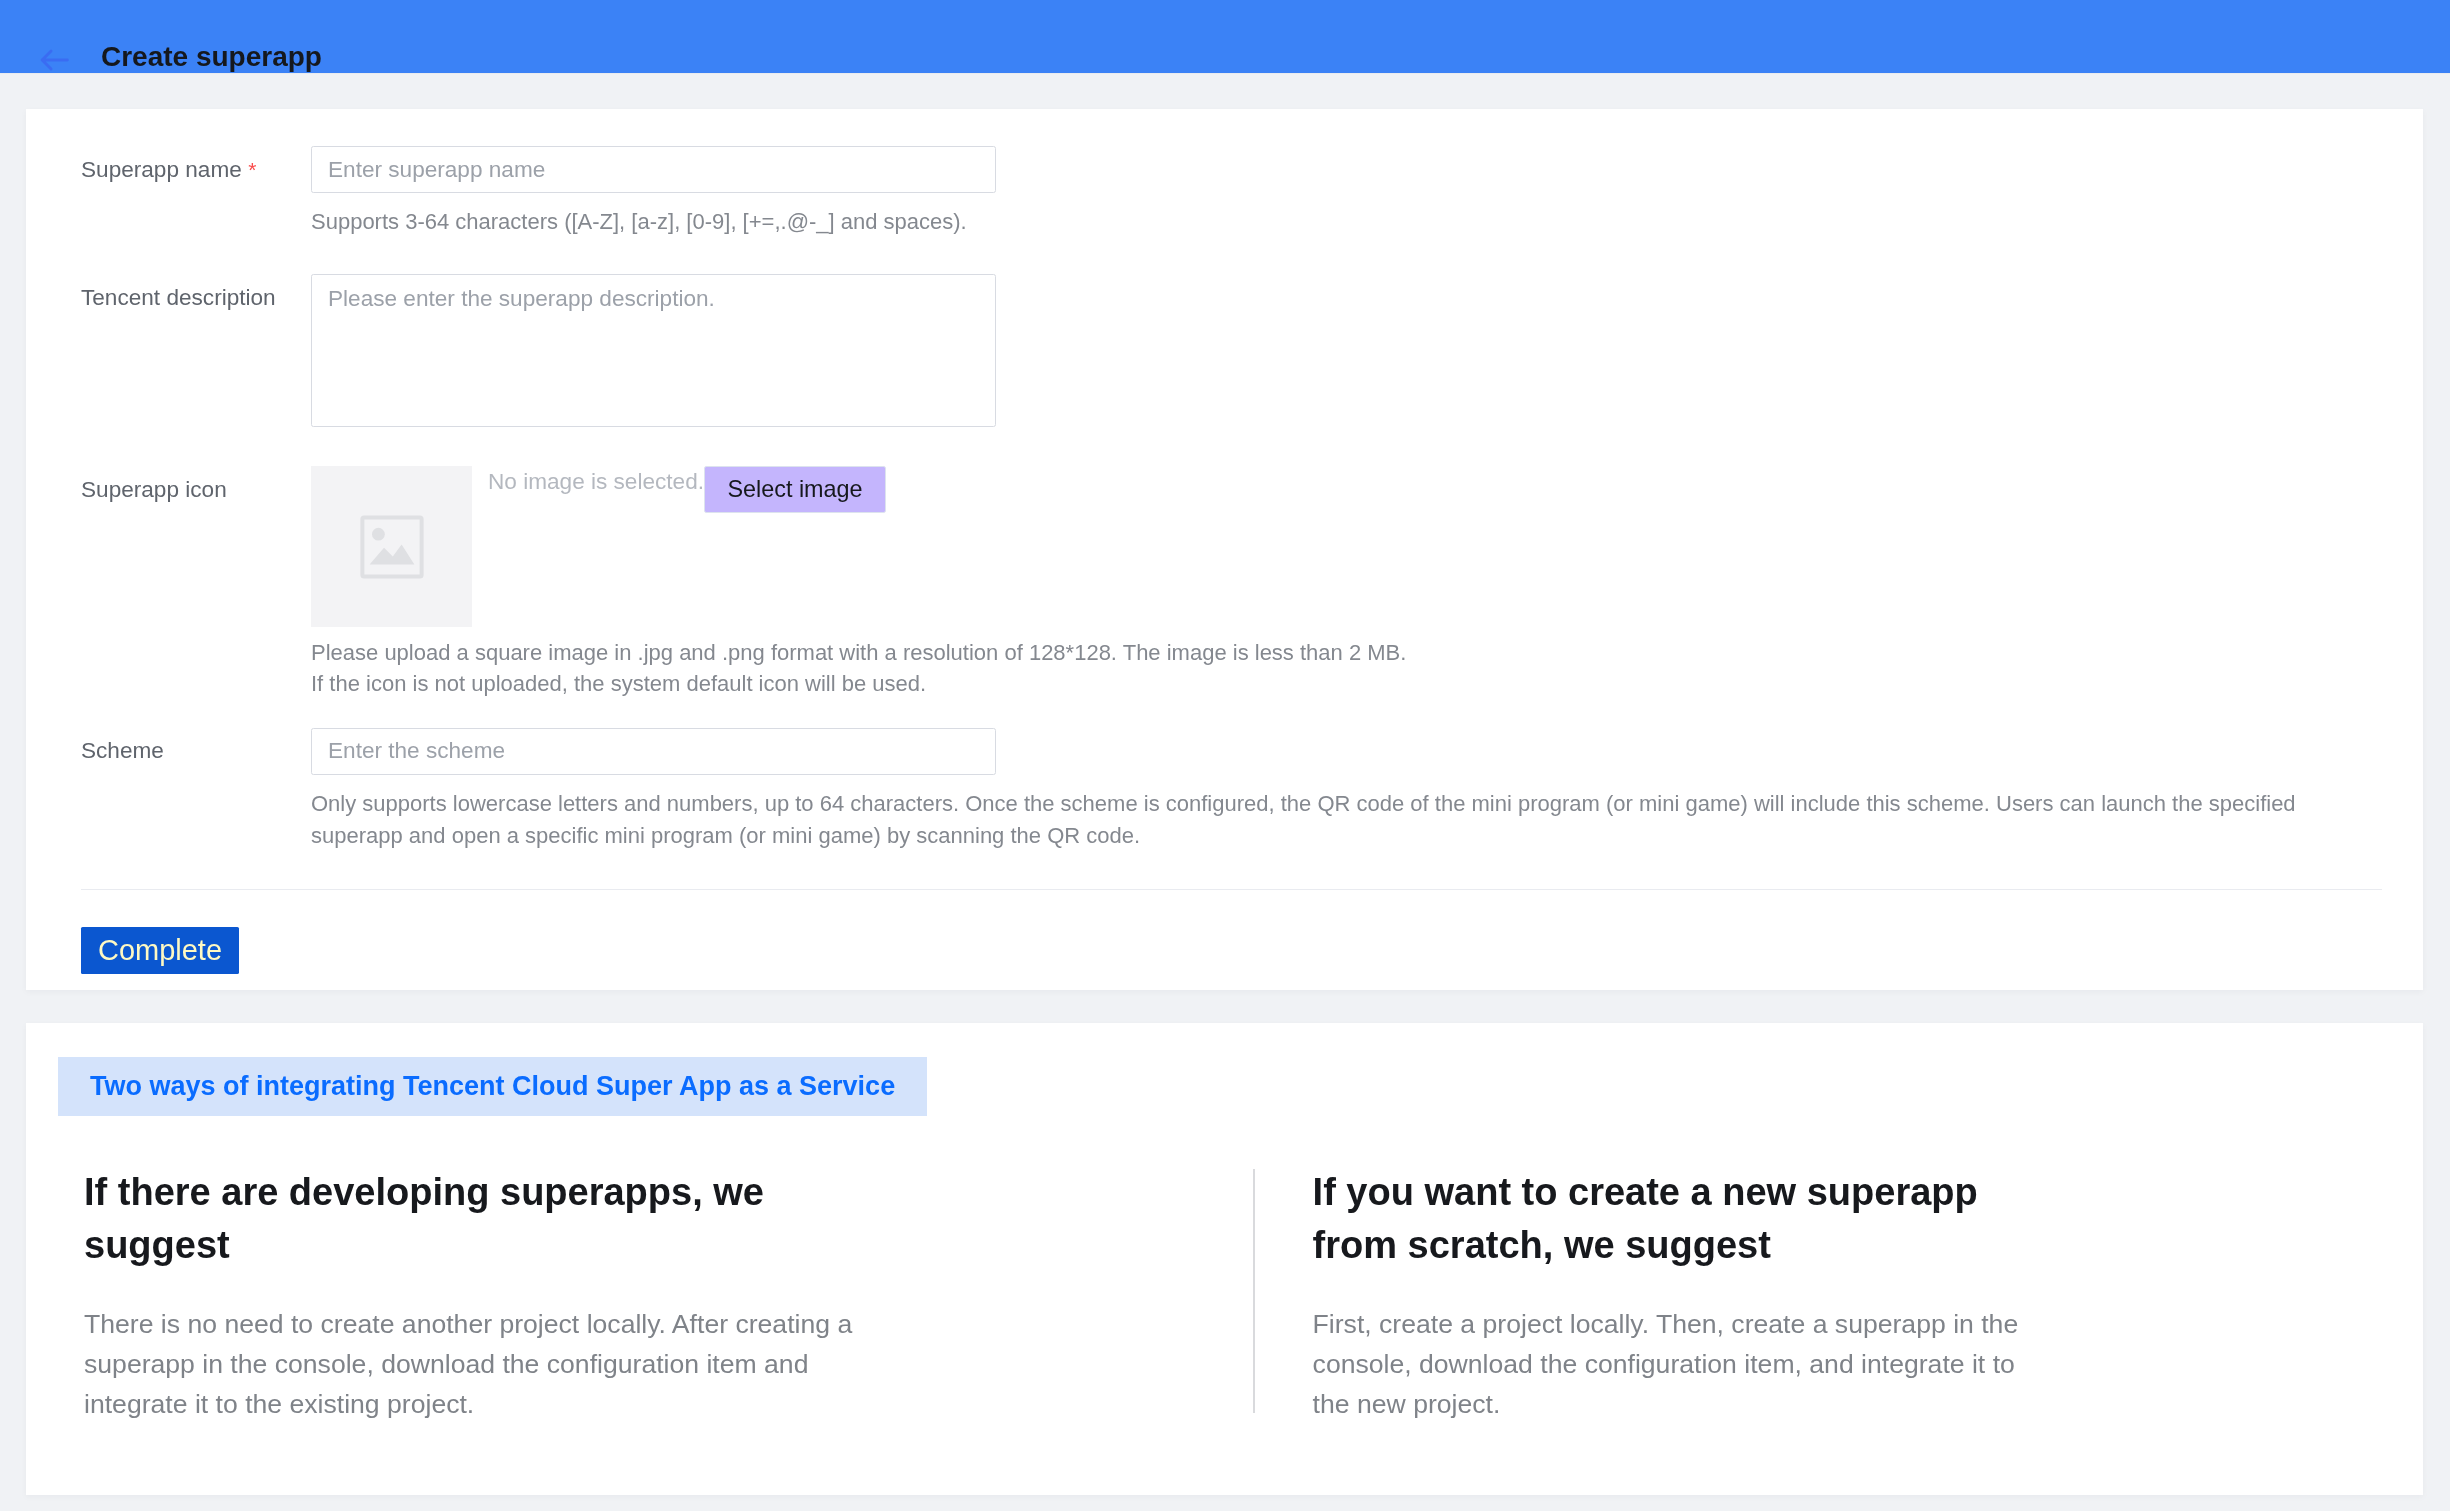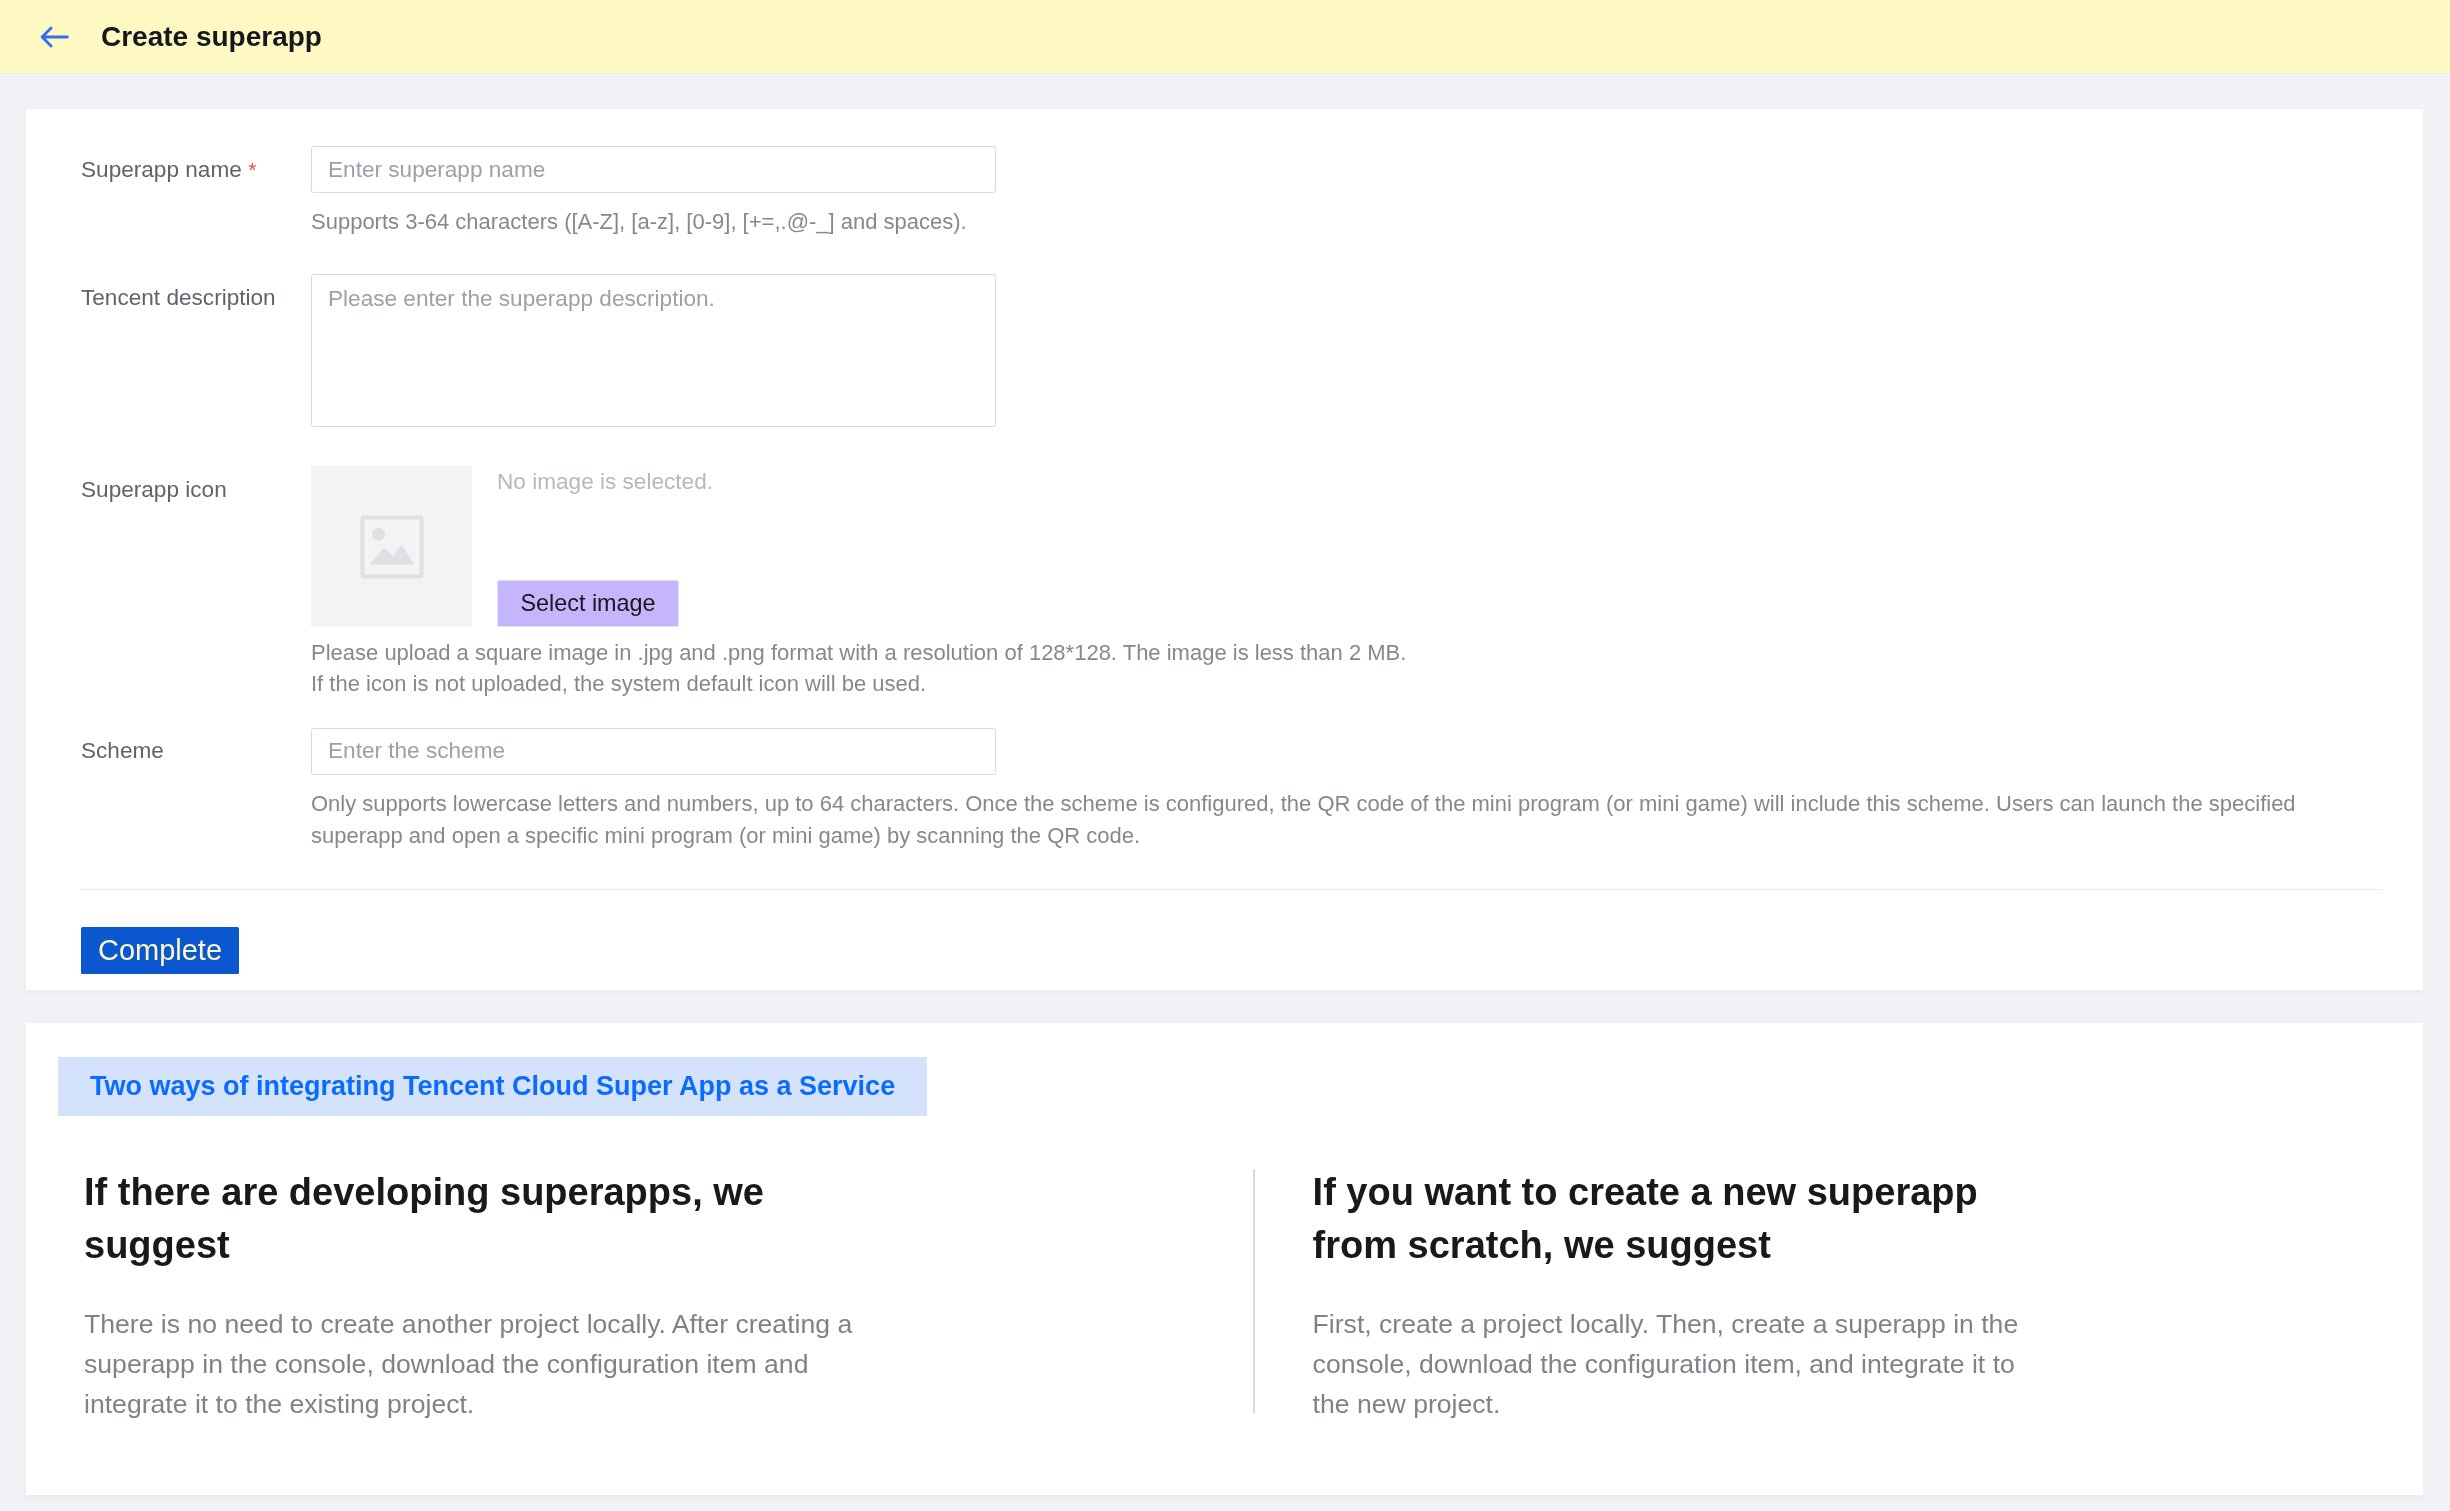--- a/index.html
+++ b/index.html
@@ -6,24 +6,24 @@
   html, body { width: 2450px; height: 1512px; overflow: hidden; }
   body {
     font-family: "Liberation Sans", "DejaVu Sans", sans-serif;
     background: var(--page-bg, #f0f2f5);
     color: #17191d;
   }
 
   
   .header {
     height: 74px;
-    background: #fef9c3;
+    background: #3b82f6;
     border-bottom: 1.6px solid #e9ebef;
     display: flex;
-    align-items: center;
+    align-items: flex-end;
     padding-left: 37px;
   }
   .back-btn {
     width: 32px; height: 27px;
     display: flex; align-items: center; justify-content: center;
     cursor: pointer;
   }
   .page-title {
     margin-left: 32px;
     font-size: 28px;
@@ -97,23 +97,23 @@
   .row-gap { margin-bottom: 36px; }
 
   
   .icon-flex { display: flex; }
   .img-placeholder {
     width: 161px; height: 161px;
     background: #f3f3f5;
     display: flex; align-items: center; justify-content: center;
   }
   .icon-right {
-    margin-left: 25px;
+    margin-left: 16px;
     height: 161px;
-    display: flex; flex-direction: column; justify-content: space-between;
+    display: flex; flex-direction: row; justify-content: space-between;
     align-items: flex-start;
   }
   .no-image {
     font-size: 22.6px;
     color: #b4b8bf;
     padding-top: 3.2px;
   }
   .select-image-btn {
     width: 182px; height: 47px;
     background: #c4b5fd;

